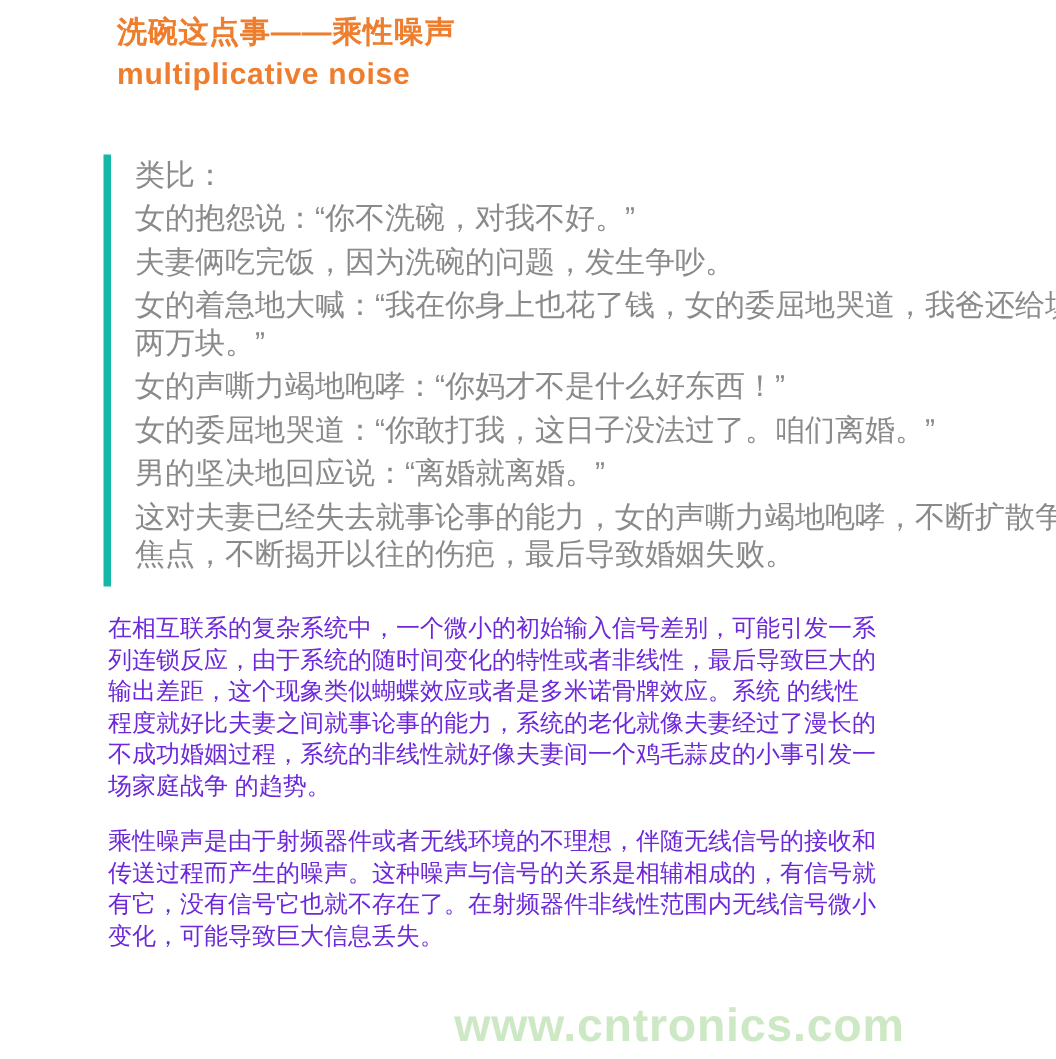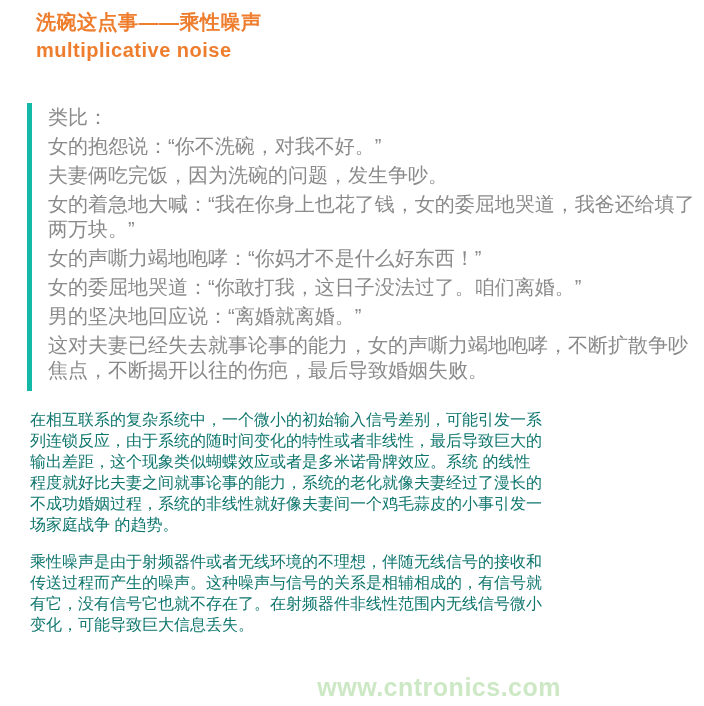--- a/index.html
+++ b/index.html
@@ -12,20 +12,21 @@
     height: 706px;
     overflow: hidden;
     position: relative;
     font-family: "Liberation Sans", sans-serif;
   }
   .page {
     position: relative;
     width: 568px;
     height: 706px;
     background: #ffffff;
+    padding-left: 42px;
   }
   
   .header {
     padding: 8px 0 0 36px;
   }
   .title-cn, .title-en {
     margin: 0;
     color: #ee7d2d;
     font-size: 20px;
     font-weight: bold;
@@ -42,34 +43,34 @@
     font-size: 20px;
   }
   .quote-line {
     margin: 0 0 4px 0;
     line-height: 25px;
   }
   
   .body-para {
     margin: 18px 0 0 30px;
     width: 516px;
-    color: #0f766e;
+    color: #6d28d9;
     font-size: 16px;
     line-height: 21px;
   }
   .body-para.second {
     margin-top: 16px;
   }
   
   .watermark {
     position: absolute;
     right: 7px;
     bottom: 4px;
     color: #cde8c5;
-    font-size: 25px;
+    font-size: 31px;
     font-weight: bold;
     letter-spacing: 0.5px;
     pointer-events: none;
   }
 </style>
 </head>
 <body>
 
 <div class="page">
 

